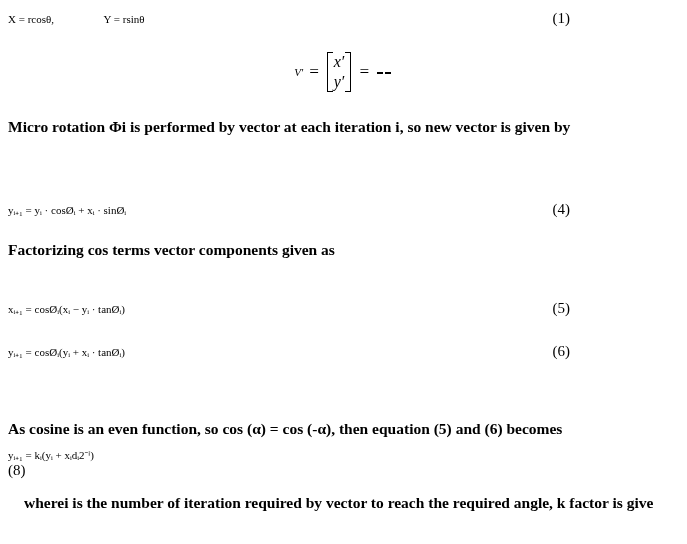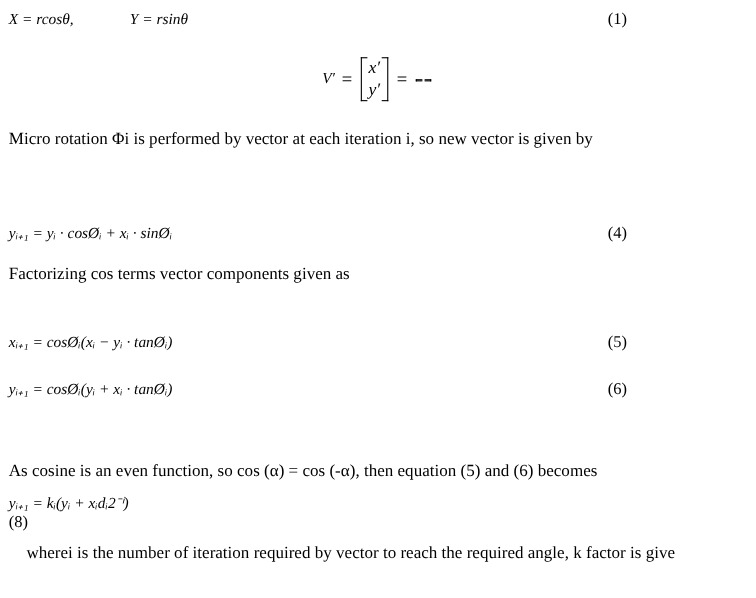--- a/index.html
+++ b/index.html
@@ -21,36 +21,36 @@
     padding: 0;
   }
   .row {
     position: relative;
     display: flex;
     align-items: baseline;
     justify-content: space-between;
   }
   .eq-body {
     font-family: "Liberation Serif", serif;
-    font-style: italic;
-    font-size: 14px;
+    font-size: 11px;
     white-space: nowrap;
     text-align: center;
   }
   .eq-num {
     font-family: "Liberation Serif", serif;
     font-style: normal;
     font-size: 15px;
     white-space: nowrap;
   }
   .para {
     font-family: "Liberation Serif", serif;
     font-size: 15.5px;
     font-style: normal;
     white-space: nowrap;
+    font-weight: bold;
   }
   
   .matrix-block {
     display: flex;
     align-items: center;
     justify-content: center;
     font-style: italic;
     font-size: 17px;
   }
   .mat {

